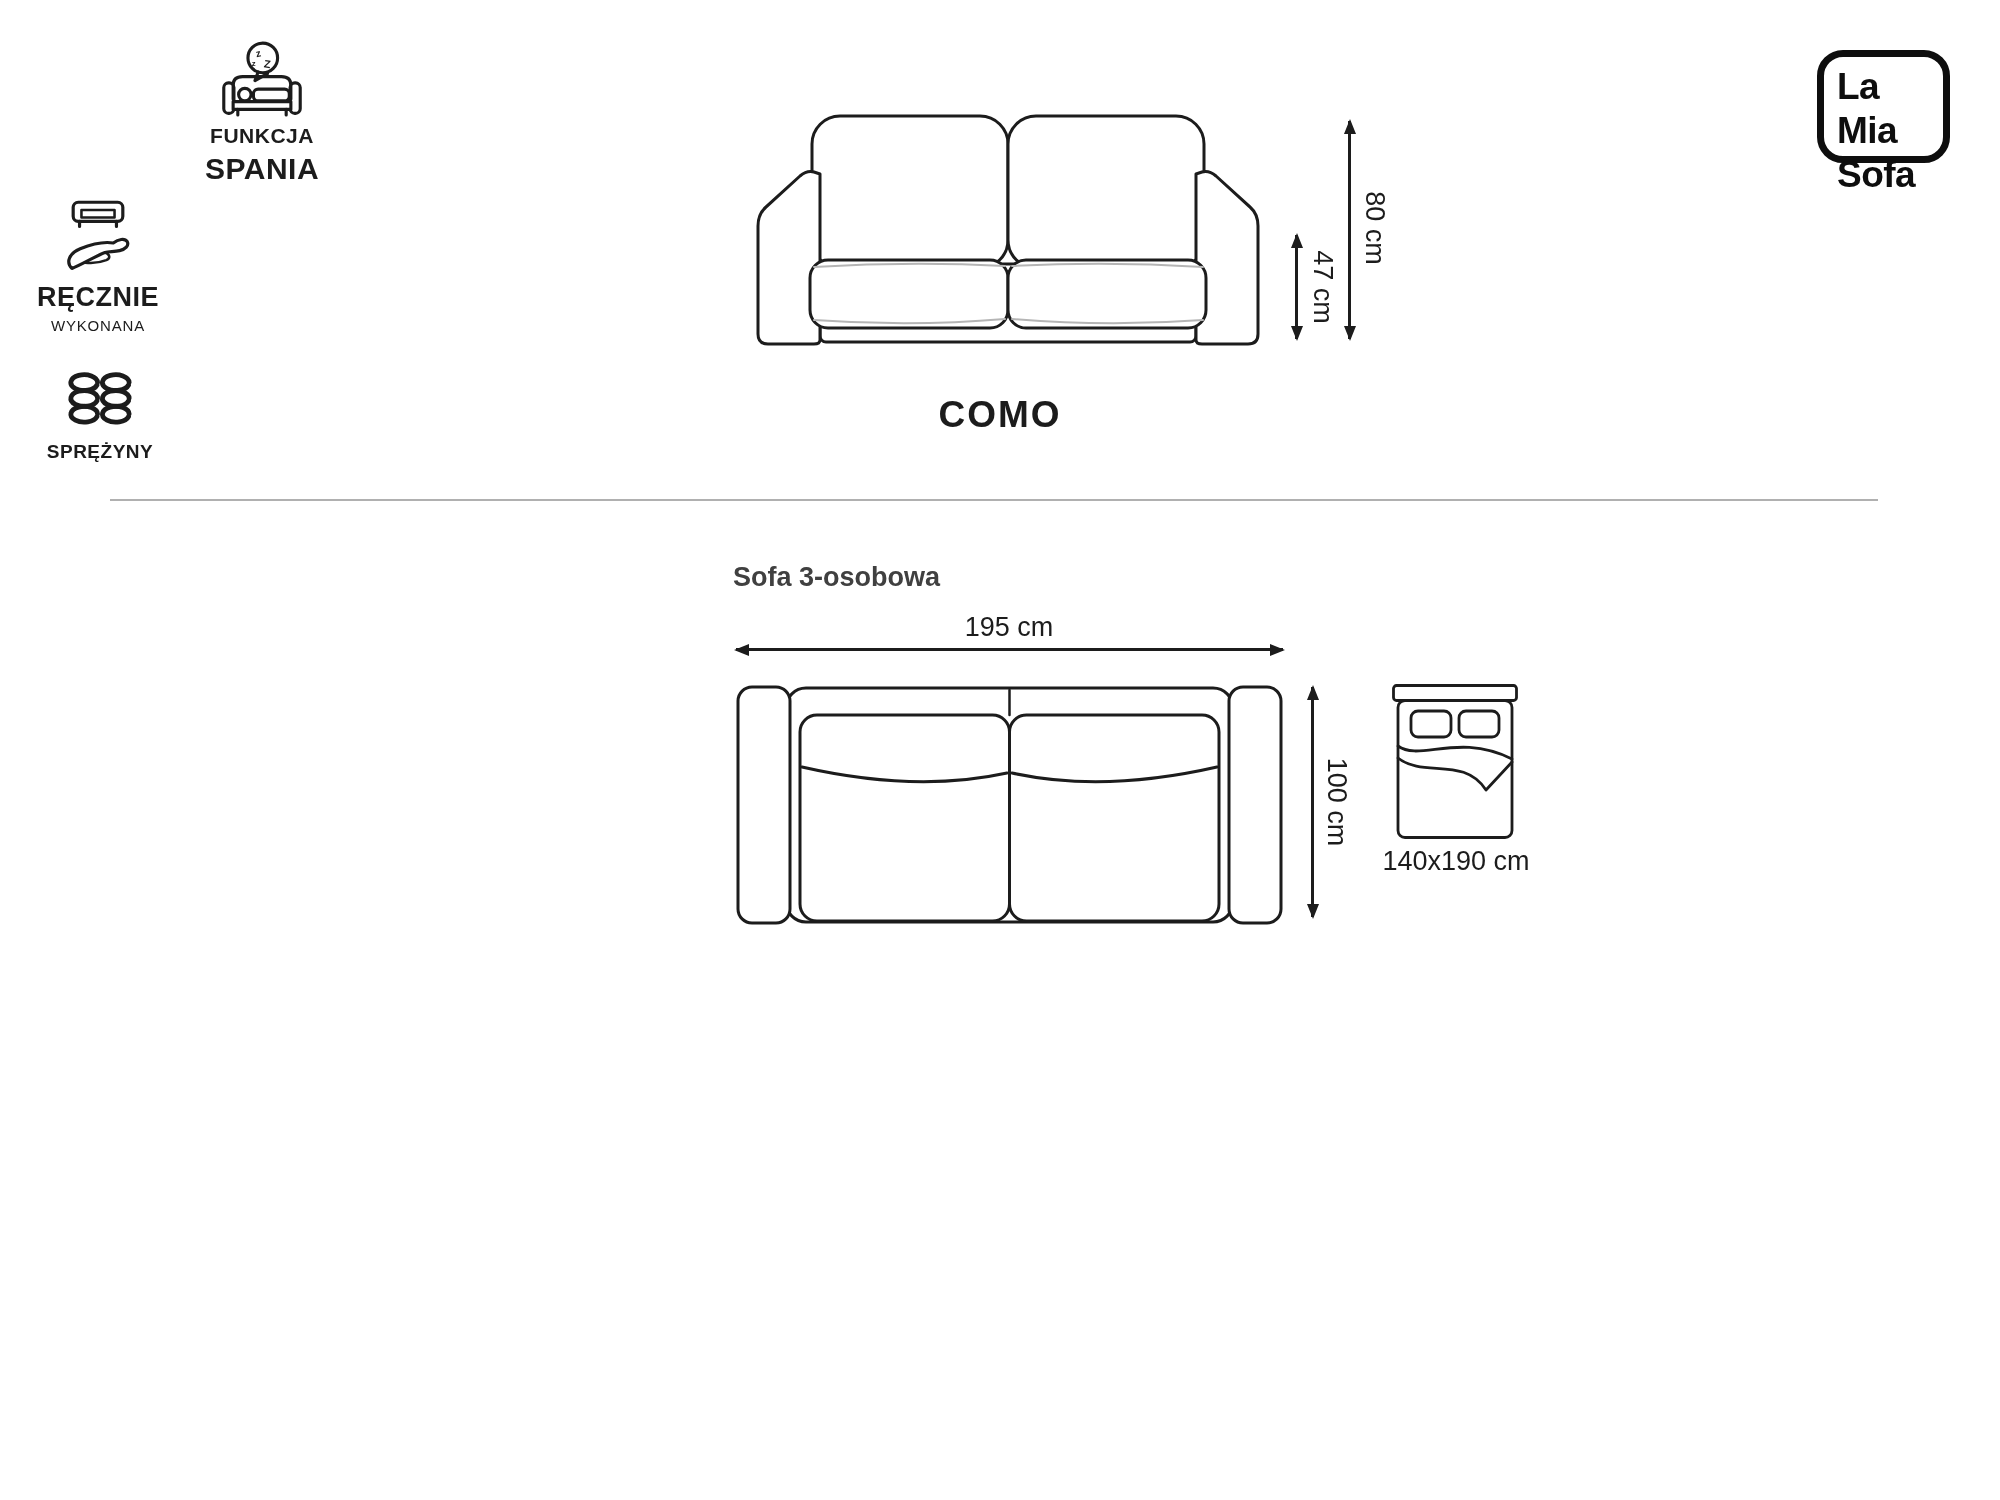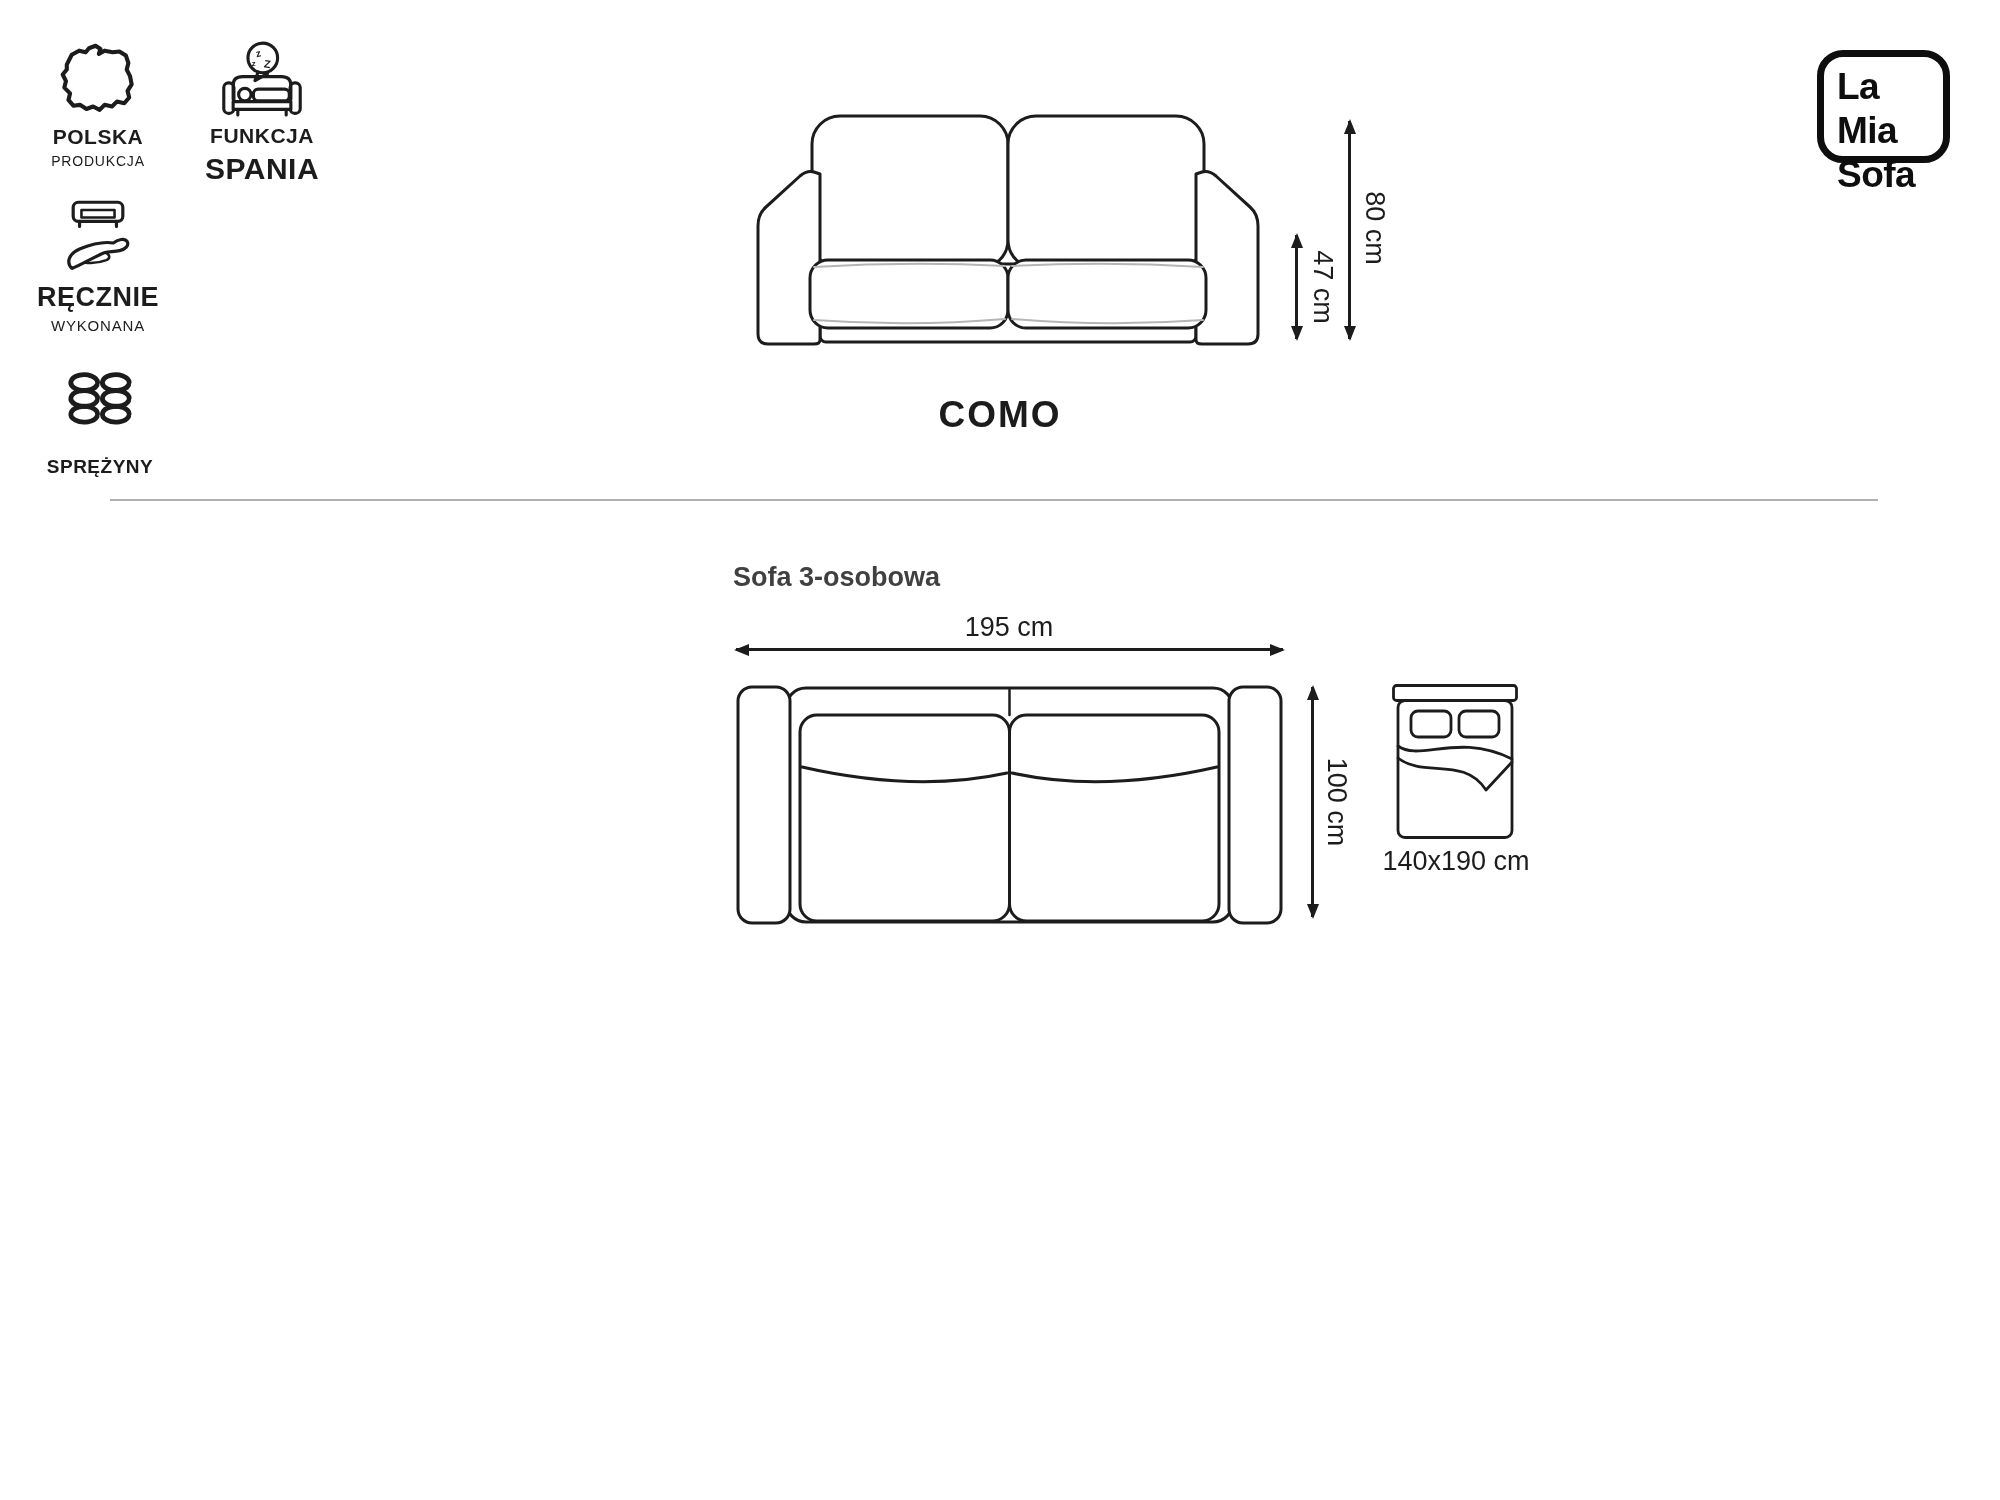--- a/index.html
+++ b/index.html
@@ -32,27 +32,20 @@
   .logo div{font-weight:bold;font-size:37px;line-height:44px;letter-spacing:-.5px;color:#0e0e0e;}
   .title{font-weight:bold;font-size:37px;letter-spacing:2px;}
   .variant{font-size:27px;font-weight:bold;}
   .dim{font-size:27px;}
 </style>
 </head>
 <body>
 
 <div class="canvas">
 
-  <div class="badge" style="left:37px;top:40px;width:122px;">
-    <svg width="84" height="78" viewBox="0 0 100 95" fill="none" stroke="#1c1c1c" stroke-width="5" stroke-linejoin="round" stroke-linecap="round">
-      <path d="M12,30 L18,18 L27,13 L35,15 L39,10 L47,7 L53,11 L51,17 L58,13 L68,15 L76,14 L84,19 L87,28 L85,36 L89,44 L91,54 L86,62 L88,70 L82,77 L73,75 L67,81 L58,79 L52,85 L44,81 L36,84 L28,79 L20,80 L14,73 L16,65 L9,58 L11,50 L7,42 L12,36 Z"></path>
-    </svg>
-    <div class="b1" style="font-size:21px;margin-top:7px;">POLSKA</div>
-    <div class="b2" style="font-size:14px;margin-top:4px;">PRODUKCJA</div>
-  </div>
 
   <div class="badge" style="left:190px;top:40px;width:144px;">
     <svg width="86" height="78" viewBox="0 0 110 100" fill="none" stroke="#1c1c1c" stroke-width="4" stroke-linejoin="round" stroke-linecap="round">
       <circle cx="56" cy="23" r="19"></circle>
       <path d="M50,41 L46,52 L62,43"></path>
       <text x="48" y="22" font-size="13" font-weight="bold" fill="#1c1c1c" stroke="none" transform="rotate(-12 48 22)">z</text>
       <text x="42" y="33" font-size="10" font-weight="bold" fill="#1c1c1c" stroke="none">z</text>
       <text x="57" y="35" font-size="14" font-weight="bold" fill="#1c1c1c" stroke="none" transform="rotate(8 57 35)">Z</text>
       <path d="M18,76 L18,58 Q18,47 30,47 L80,47 Q92,47 92,58 L92,76"></path>
       <rect x="6" y="55" width="13" height="39" rx="6"></rect>
@@ -81,21 +74,21 @@
 
   <div class="badge" style="left:40px;top:372px;width:120px;">
     <svg width="68" height="60" viewBox="0 0 112 96" fill="none" stroke="#1c1c1c" stroke-width="8" stroke-linecap="round">
       <path d="M52,16 A22,13 0 1 0 51,20"></path>
       <path d="M52,42 A22,13 0 1 0 51,46"></path>
       <path d="M52,68 A22,13 0 1 0 51,72"></path>
       <path d="M104,16 A22,13 0 1 0 103,20"></path>
       <path d="M104,42 A22,13 0 1 0 103,46"></path>
       <path d="M104,68 A22,13 0 1 0 103,72"></path>
     </svg>
-    <div class="b1" style="font-size:19px;margin-top:24px;">SPRĘŻYNY</div>
+    <div class="b1" style="font-size:19px;margin-top:9px;">SPRĘŻYNY</div>
   </div>
 
   <div class="logo" style="left:1817px;top:50px;width:133px;height:113px;">
     <div>La</div>
     <div>Mia</div>
     <div>Sofa</div>
   </div>
 
   <svg class="abs" style="left:756px;top:114px;" width="504" height="232" viewBox="0 0 504 232" fill="#ffffff" stroke="#1c1c1c" stroke-width="3" stroke-linejoin="round" stroke-linecap="round">
     <rect x="56" y="2" width="196" height="152" rx="28"></rect>

